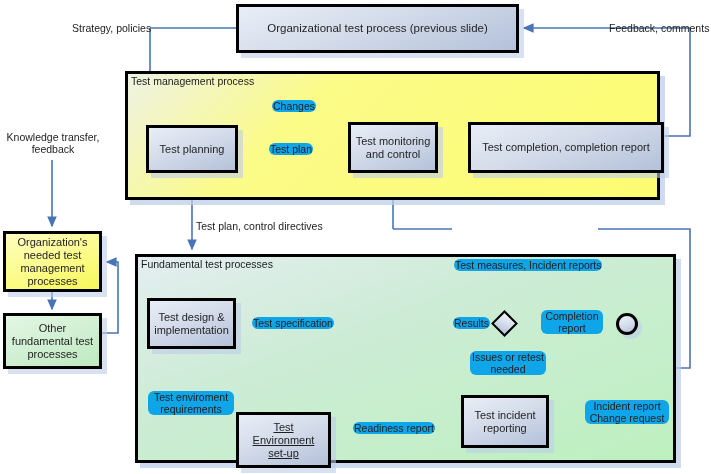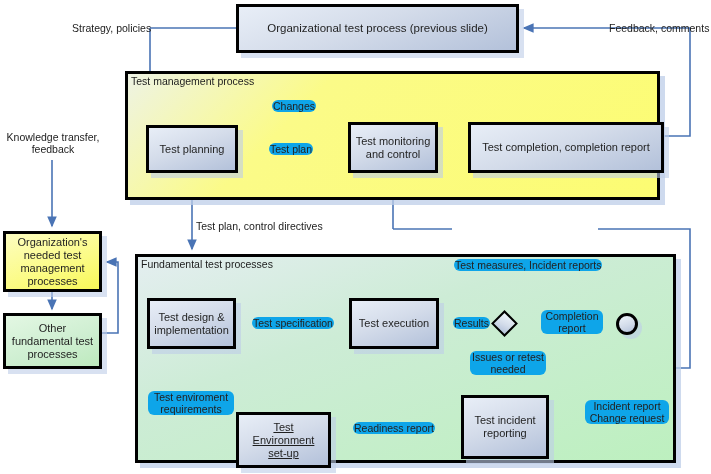--- a/index.html
+++ b/index.html
@@ -30,21 +30,21 @@
 
   #box-org-top   {left:236px;top:4px;  width:283px;height:49px;font-size:11.5px;}
   #box-planning  {left:146px;top:125px;width:92px; height:48px;}
   #box-monitor   {left:348px;top:122px;width:90px; height:51px;}
   #box-completion{left:468px;top:122px;width:196px;height:51px;}
   #box-org-other {left:3px;  top:231px;width:99px; height:61px;font-size:11px;}
   #box-other-fund{left:3px;  top:313px;width:99px; height:56px;font-size:11px;}
   #box-design    {left:147px;top:298px;width:89px; height:51px;}
   #box-execution {left:349px;top:298px;width:90px; height:51px;}
   #box-env       {left:236px;top:412px;width:95px; height:56px;text-decoration:underline;}
-  #box-incident  {left:461px;top:395px;width:88px; height:64px;}
+  #box-incident  {left:461px;top:395px;width:88px; height:53px;}
 
   
   #node-decision{position:absolute;left:491px;top:314px;width:27px;height:20px;}
   #node-decision .dia{width:19px;height:19px;margin:0 auto;
       background:linear-gradient(160deg,#eef4fb 0%,#d3dcea 55%,#b4c2db 100%);
       border:2.5px solid #000;transform:rotate(45deg);box-sizing:border-box;}
   #node-end{position:absolute;left:616px;top:313px;width:22px;height:22px;
       border-radius:50%;border:3px solid #000;box-sizing:border-box;
       background:linear-gradient(160deg,#eef4fb 0%,#d3dcea 55%,#b4c2db 100%);
       box-shadow:4px 4px 0 rgba(190,205,232,.6);}
@@ -126,21 +126,20 @@
   <div class="pbox" id="box-monitor">Test monitoring and control</div>
 
   <div class="pbox" id="box-completion">Test completion, completion report</div>
 
   <div class="pbox ybox" id="box-org-other">Organization's needed test management processes</div>
 
   <div class="pbox gbox" id="box-other-fund">Other fundamental test processes</div>
 
   <div class="pbox" id="box-design">Test design &amp; implementation</div>
 
-  <div class="pbox" id="box-execution">Test execution</div>
 
   <div class="pbox" id="box-env">Test Environment set-up</div>
 
   <div class="pbox" id="box-incident">Test incident reporting</div>
 
   <div id="node-decision">
     <div class="dia"></div>
   </div>
 
   <div id="node-end"></div>

